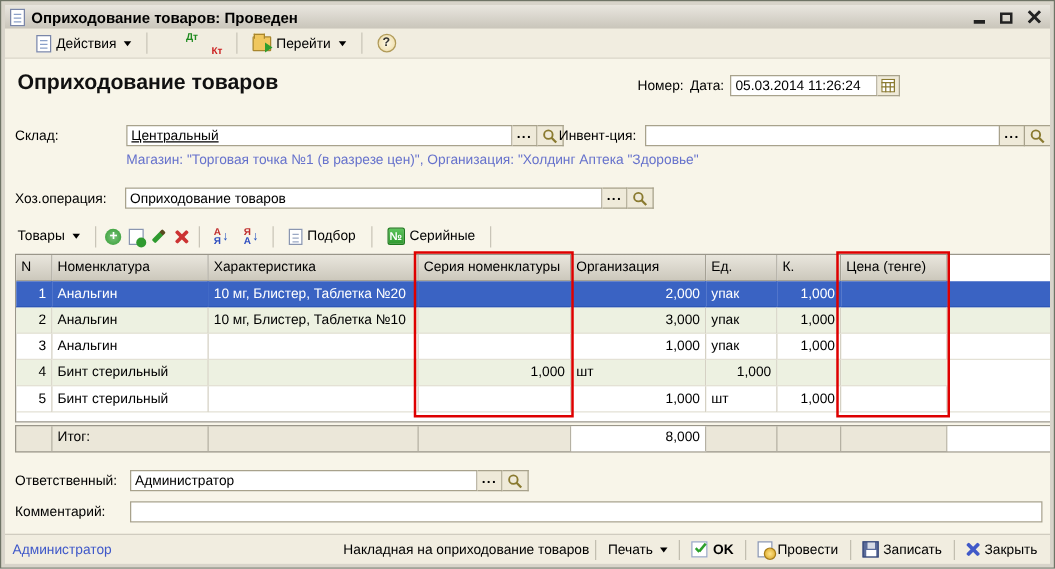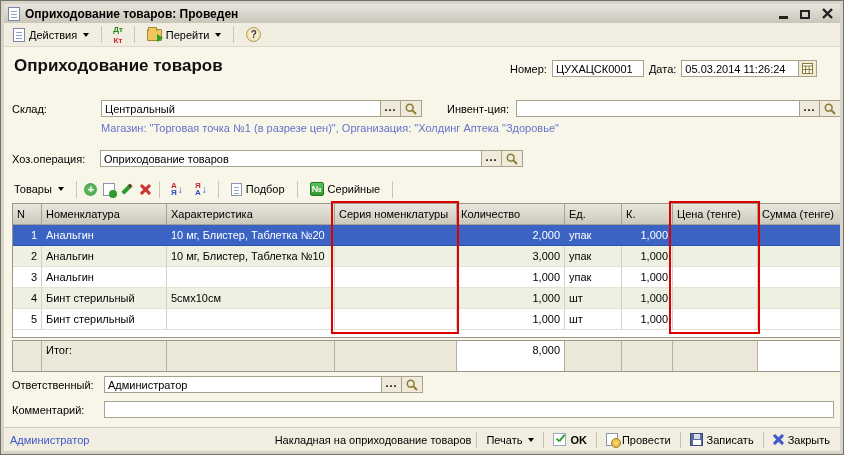--- a/index.html
+++ b/index.html
@@ -13,30 +13,30 @@
   .titlebar { position:absolute; left:4px; top:4px; right:4px; height:19px;
     background:linear-gradient(#e9e6df,#c9c5ba); display:flex; align-items:center; padding:0 4px; z-index:5; }
   .titlebar .title { font-weight:bold; font-size:12px; margin-left:5px; flex:1; }
   .winbtns { display:flex; gap:8px; align-items:center; margin-right:2px; }
   .winbtn { width:14px; height:13px; display:flex; align-items:flex-end; justify-content:center; cursor:default; }
   .glyph-min { width:9px; height:3px; background:#222; margin-bottom:1px; }
   .glyph-max { width:10px; height:9px; border:2px solid #222; margin-bottom:1px; }
 
   
   .toolbar { position:absolute; left:4px; top:23px; right:4px; height:24px; background:#f1ede0;
-    border-bottom:1px solid #dcd8ca; display:flex; align-items:center; padding:0 3px; gap:2px; z-index:5; }
+    border-bottom:1px solid #dcd8ca; display:flex; align-items:center; padding:0 19px; gap:2px; z-index:5; }
   .tbtn { display:flex; align-items:center; gap:4px; padding:2px 5px; border:1px solid transparent; border-radius:2px; cursor:default; }
   .tsep { width:1px; height:17px; background:#c9c5b8; margin:0 4px; }
   .arrow-down { width:0; height:0; border-left:3px solid transparent; border-right:3px solid transparent; border-top:4px solid #000; margin-left:2px; }
 
   .doc-icon { width:12px; height:14px; background:#fff; border:1px solid #7a86a8; position:relative; }
   .doc-icon i { position:absolute; left:2px; right:2px; height:1px; background:#8aa0c8; }
   .doc-icon i:nth-child(1){top:3px} .doc-icon i:nth-child(2){top:6px} .doc-icon i:nth-child(3){top:9px}
   .dtkt { display:flex; flex-direction:column; line-height:7px; font-size:8px; font-weight:bold; padding:1px 4px; }
-  .dtkt .dt { color:#1f8a1f; } .dtkt .kt { color:#cc2222; }
+  .dtkt .dt { color:#1f8a1f; } .dtkt .kt { color:#cc2222;margin-left:40px; }
   .folder-icon { width:15px; height:12px; position:relative; background:#f0c75e; border:1px solid #a8862d; border-radius:1px; }
   .folder-icon:before { content:""; position:absolute; top:-3px; left:0; width:7px; height:3px; background:#f0c75e; border:1px solid #a8862d; border-bottom:none; }
   .folder-icon .garr { position:absolute; right:-2px; bottom:-2px; width:0; height:0; border-top:4px solid transparent; border-bottom:4px solid transparent; border-left:6px solid #2e9e2e; }
   .help-icon { width:15px; height:15px; border-radius:50%; border:1px solid #b09a58; background:radial-gradient(#fdf8e6,#ecd9a0); font-size:10px; font-weight:bold; color:#333; display:flex; align-items:center; justify-content:center; }
 
   
   .form { position:absolute; left:4px; top:47px; right:4px; height:380px; background:#f8f5e9; }
   .page-title { position:absolute; left:10px; top:9px; font-size:17px; font-weight:bold; color:#111; }
   .lbl { position:absolute; color:#000;text-align:right; }
   .inp { border:1px solid #a8a28c; background:#fff; height:17px; font-family:"Liberation Sans",sans-serif; font-size:11px; padding:0 3px; outline:none; }
@@ -76,21 +76,21 @@
   .tablewrap { position:absolute; left:8px; top:156px; width:830px; border:1px solid #9a968a; background:#fff; }
   .tgrid { display:grid; grid-template-columns:29px 125px 168px 122px 108px 57px 51px 85px 82px; }
   .hcell { height:21px; line-height:21px; background:linear-gradient(#e9e6dd,#ccc8bc); border-right:1px solid #a5a195; border-bottom:1px solid #a5a195; padding:0 4px; white-space:nowrap; overflow:hidden; }
   .trow { display:grid; grid-template-columns:29px 125px 168px 122px 108px 57px 51px 85px 82px; height:21px; }
   .td { line-height:20px; border-right:1px solid #d5d1c4; border-bottom:1px solid #e4e1d5; padding:0 4px; white-space:nowrap; overflow:hidden; }
   .trow.alt .td { background:#edf1e1; }
   .trow.sel .td { background:#3a63c3; color:#fff; border-right-color:#3a63c3; border-bottom-color:#2a53b3; }
   .ralign { text-align:right; }
   .filler { height:7px; }
   .totalrow { position:absolute; left:8px; top:293px; width:830px; border:1px solid #9a968a; background:#ebe7d9; display:grid; grid-template-columns:29px 125px 168px 122px 108px 57px 51px 85px 82px; }
-  .tc { height:30px; line-height:19px; border-right:1px solid #b5b1a3; padding:0 4px; }
+  .tc { height:20px; line-height:19px; border-right:1px solid #b5b1a3; padding:0 4px; }
   .tc.white { background:#fff;padding-left:19px; }
   .redbox { position:absolute; border:2px solid #de0000; pointer-events:none; z-index:20; }
 
   
   .bottombar { position:absolute; left:4px; right:4px; top:427px; height:24px; background:#f1ede0; border-top:1px solid #d0ccc0; display:flex; align-items:center; padding:0 6px; z-index:5; }
   .user-link { color:#3f58c9; }
   .bspacer { flex:1; }
   .bsep { width:1px; height:16px; background:#c2beb0; margin:0 5px; }
   .bbtn { display:flex; align-items:center; gap:4px; padding:2px 4px; cursor:default; white-space:nowrap; }
   .ok-strong { font-weight:bold; }
@@ -163,36 +163,35 @@
       <span class="help-icon">?</span>
     </span>
   </div>
 
   <div class="form">
 
     <div class="page-title">Оприходование товаров</div>
 
     <div class="numdate">
       <span>Номер:</span>
-      <input class="inp" style="width: 92px;" value="ЦУХАЦСК0001">
       <span>Дата:</span>
       <span style="display:flex;">
         <input class="inp" style="width: 118px;" value="05.03.2014 11:26:24">
         <span class="btncal">
           <svg width="11" height="11" viewBox="0 0 11 11">
               <rect x="0.5" y="0.5" width="10" height="10" fill="#fff" stroke="#8a7a30"></rect>
               <path d="M0 3 H11 M3.6 3 V11 M7.2 3 V11 M0 6.5 H11" stroke="#8a7a30" stroke-width="1"></path>
             </svg>
         </span>
       </span>
     </div>
 
     <span class="lbl" style="left:8px; top:56px;">Склад:</span>
     <span class="fieldwrap" style="left:97px; top:53px;">
-      <input class="inp" style="width: 280px;" value="Центральный">
+      <input class="inp" style="width: 309px; text-decoration: underline;" value="Центральный">
       <span class="btn3">...</span>
       <span class="btnmag">
         <svg class="mag-svg" width="12" height="12" viewBox="0 0 12 12">
             <circle cx="4.7" cy="4.7" r="3.4" fill="none" stroke="#8a7a30" stroke-width="1.5"></circle>
             <path d="M7.2 7.2 L11 11" stroke="#8a7a30" stroke-width="1.8"></path>
           </svg>
       </span>
     </span>
     <span class="hint" style="left:97px; top:75px;">Магазин: "Торговая точка №1 (в разрезе цен)", Организация: "Холдинг Аптека "Здоровье"</span>
 
@@ -273,25 +272,24 @@
       </span>
       <span class="tsep"></span>
     </div>
 
     <div class="tablewrap">
       <div class="tgrid">
         <div class="hcell">N</div>
         <div class="hcell">Номенклатура</div>
         <div class="hcell">Характеристика</div>
         <div class="hcell">Серия номенклатуры</div>
-        <div class="hcell">Количество</div>
+        <div class="hcell">Организация</div>
         <div class="hcell">Ед.</div>
         <div class="hcell">К.</div>
         <div class="hcell">Цена (тенге)</div>
-        <div class="hcell" style="border-right:none;">Сумма (тенге)</div>
       </div>
 
       <div class="trow sel">
         <div class="td ralign">1</div>
         <div class="td">Анальгин</div>
         <div class="td">10 мг, Блистер, Таблетка №20</div>
         <div class="td"></div>
         <div class="td ralign">2,000</div>
         <div class="td">упак</div>
         <div class="td ralign">1,000</div>
@@ -316,21 +314,20 @@
         <div class="td"></div>
         <div class="td ralign">1,000</div>
         <div class="td">упак</div>
         <div class="td ralign">1,000</div>
         <div class="td ralign"></div>
         <div class="td ralign" style="border-right:none;"></div>
       </div>
       <div class="trow alt">
         <div class="td ralign">4</div>
         <div class="td">Бинт стерильный</div>
-        <div class="td">5смх10см</div>
         <div class="td"></div>
         <div class="td ralign">1,000</div>
         <div class="td">шт</div>
         <div class="td ralign">1,000</div>
         <div class="td ralign"></div>
         <div class="td ralign" style="border-right:none;"></div>
       </div>
       <div class="trow">
         <div class="td ralign">5</div>
         <div class="td">Бинт стерильный</div>

